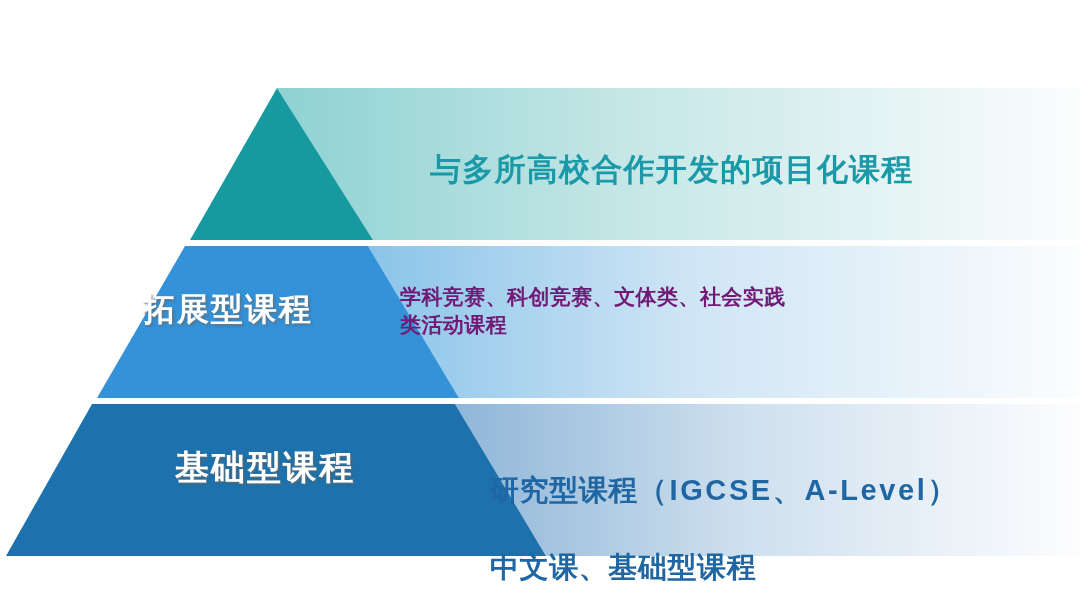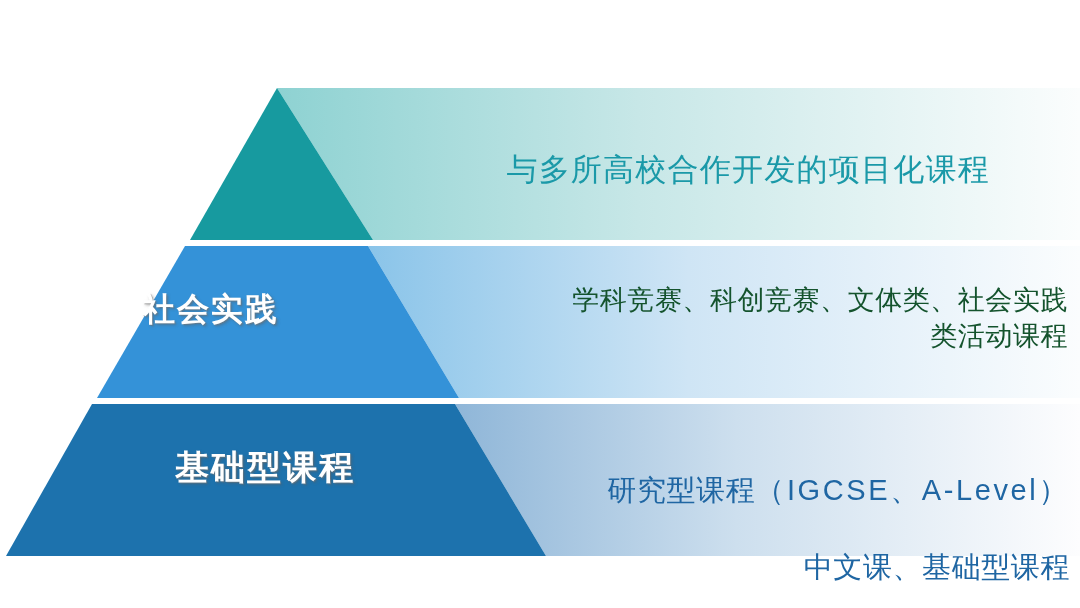--- a/index.html
+++ b/index.html
@@ -39,23 +39,23 @@
     color: #ffffff;
     letter-spacing: 0.06em;
     white-space: nowrap;
     text-shadow:
        1px 1px 0 rgba(120,120,120,0.55),
        2px 2px 3px rgba(90,90,90,0.45);
   }
 
   .tier-desc {
     position: absolute;
-    font-weight: normal;
+    font-weight: bold;
     white-space: pre-line;
-    text-align: right;
+    text-align: left;
     line-height: 1.32;
     letter-spacing: 0.02em;
   }
 
   
   #label-research {
     left: 173px;
     top: 148px;
     font-size: 34px;
   }
@@ -71,22 +71,22 @@
   
   #label-extension {
     left: 143px;
     top: 288px;
     font-size: 32px;
   }
   #desc-extension {
     left: 400px;
     top: 283px;
     width: 668px;
-    font-size: 27px;
-    color: #14532d;
+    font-size: 21px;
+    color: #701a75;
   }
 
   
   #label-foundation {
     left: 175px;
     top: 445px;
     font-size: 34px;
   }
   #desc-foundation {
     left: 490px;
@@ -132,21 +132,21 @@
     <polygon points="185,246 368,246 459,398 97,398" fill="#3492d8"></polygon>
 
     <polygon points="455,404 1080,404 1080,556 546,556" fill="url(#grad-tier3)"></polygon>
 
     <polygon points="92,404 455,404 546,556 6,556" fill="#1d72ad"></polygon>
   </svg>
 
 
   <div class="tier-desc" id="desc-research">与多所高校合作开发的项目化课程</div>
 
-  <div class="tier-label" id="label-extension">社会实践</div>
+  <div class="tier-label" id="label-extension">拓展型课程</div>
 
   <div class="tier-desc" id="desc-extension">学科竞赛、科创竞赛、文体类、社会实践
 类活动课程</div>
 
   <div class="tier-label" id="label-foundation">基础型课程</div>
 
   <div class="tier-desc" id="desc-foundation">
     <div><span>研究型课程</span><span class="latin">（IGCSE、A-Level）</span></div>
     <div>中文课、基础型课程</div>
   </div>

